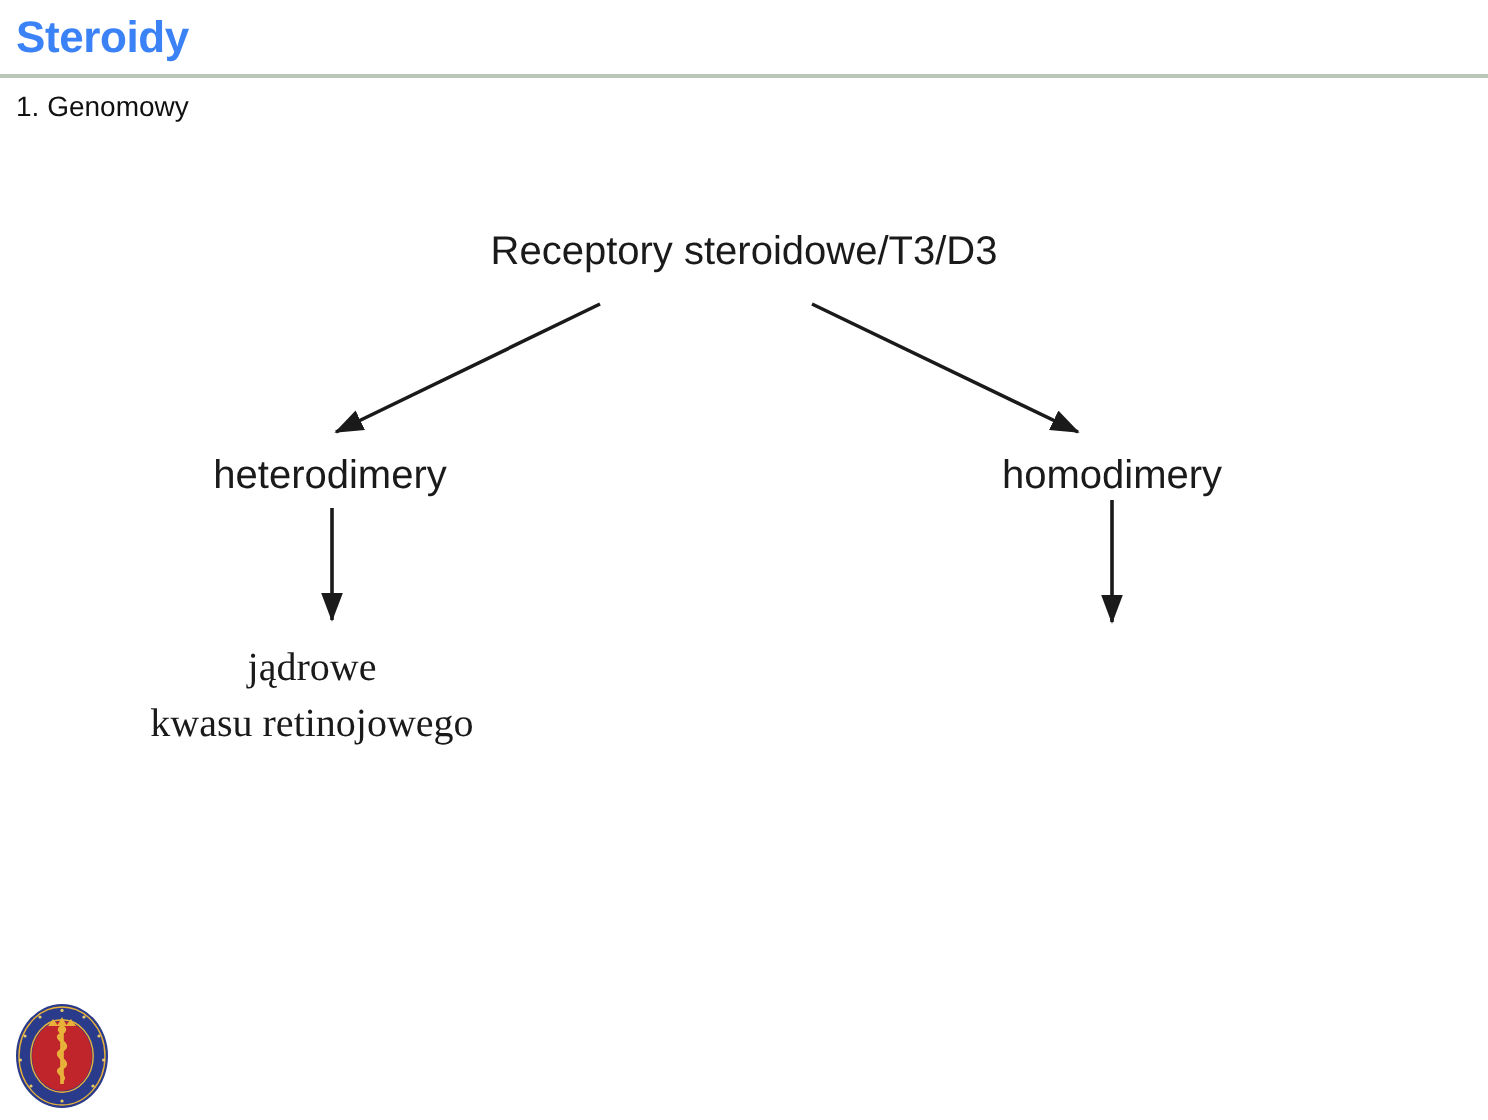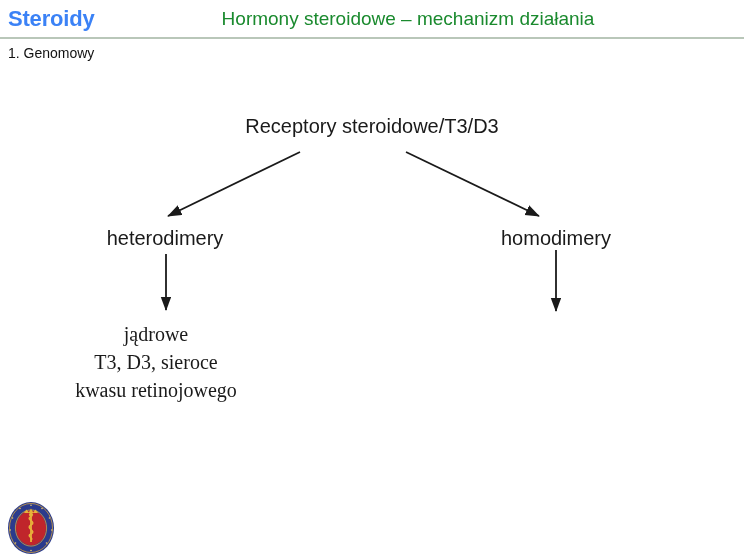--- a/index.html
+++ b/index.html
@@ -126,21 +126,20 @@
     top: 500px;
     width: 50px;
     height: 56px;
   }
 </style>
 </head>
 <body>
 
 <div id="slide-header">
   <div id="header-title-left">Steroidy</div>
-  <div id="header-title-center">Hormony steroidowe – mechanizm działania</div>
   <div id="header-rule"></div>
 </div>
 
 <div id="subtitle">1. Genomowy</div>
 
 <div id="diagram">
 
   <svg id="arrow-layer" viewBox="0 0 744 560">
     <defs>
       <marker id="arrowhead" markerWidth="9" markerHeight="9" refX="7.5" refY="3" orient="auto" markerUnits="strokeWidth">
@@ -158,21 +157,20 @@
   </svg>
 
   <div class="node" id="node-root">Receptory steroidowe/T3/D3</div>
 
   <div class="node" id="node-homo">homodimery</div>
 
   <div class="node" id="node-hetero">heterodimery</div>
 
   <div class="node" id="node-hetero-list">
     <span class="node-line">jądrowe</span>
-    <span class="node-line">T3, D3, sieroce</span>
     <span class="node-line">kwasu retinojowego</span>
   </div>
 
 </div>
 
 <svg id="footer-logo" viewBox="0 0 50 56">
   <ellipse cx="25" cy="28" rx="23" ry="26" fill="#2b3b8c"></ellipse>
   <ellipse cx="25" cy="28" rx="21.5" ry="24.5" fill="none" stroke="#e8b23a" stroke-width="0.7"></ellipse>
   <ellipse cx="25" cy="28" rx="15" ry="17.5" fill="#c0252b"></ellipse>
   <ellipse cx="25" cy="28" rx="15.6" ry="18.1" fill="none" stroke="#e8b23a" stroke-width="0.7"></ellipse>

